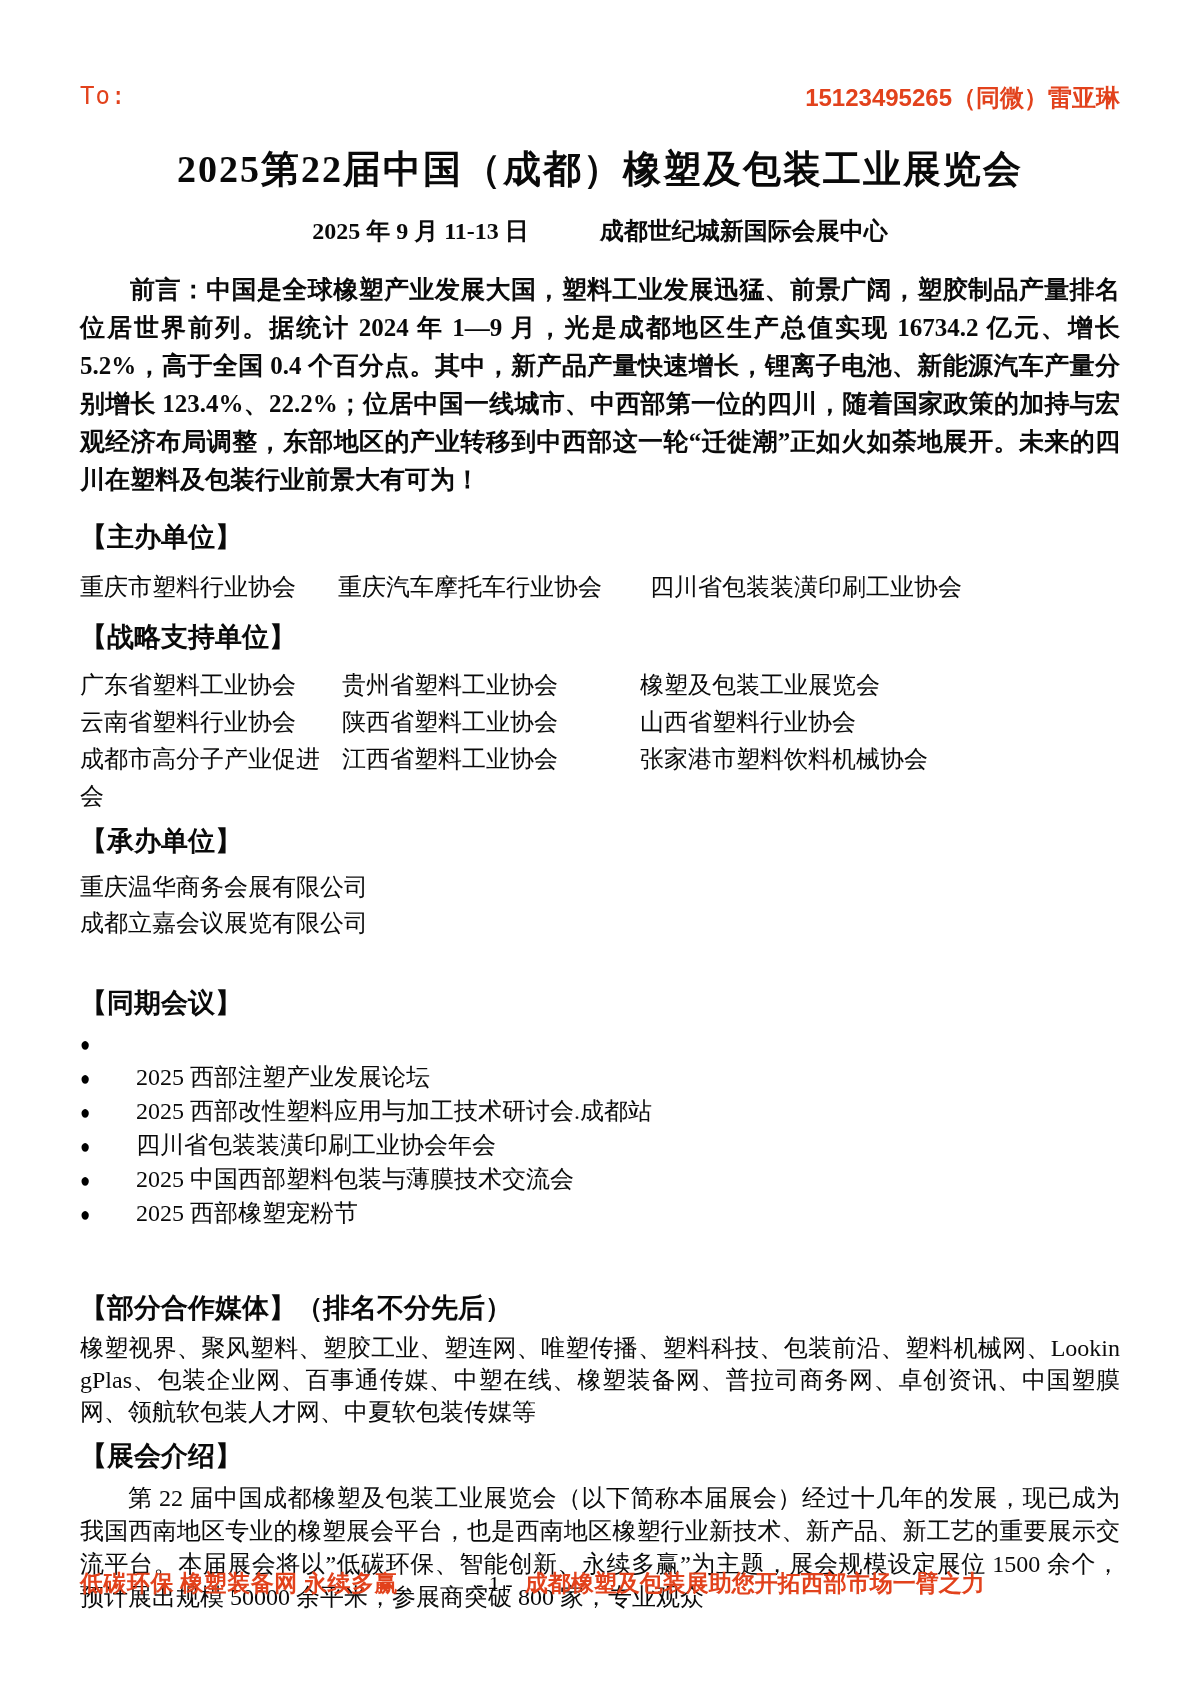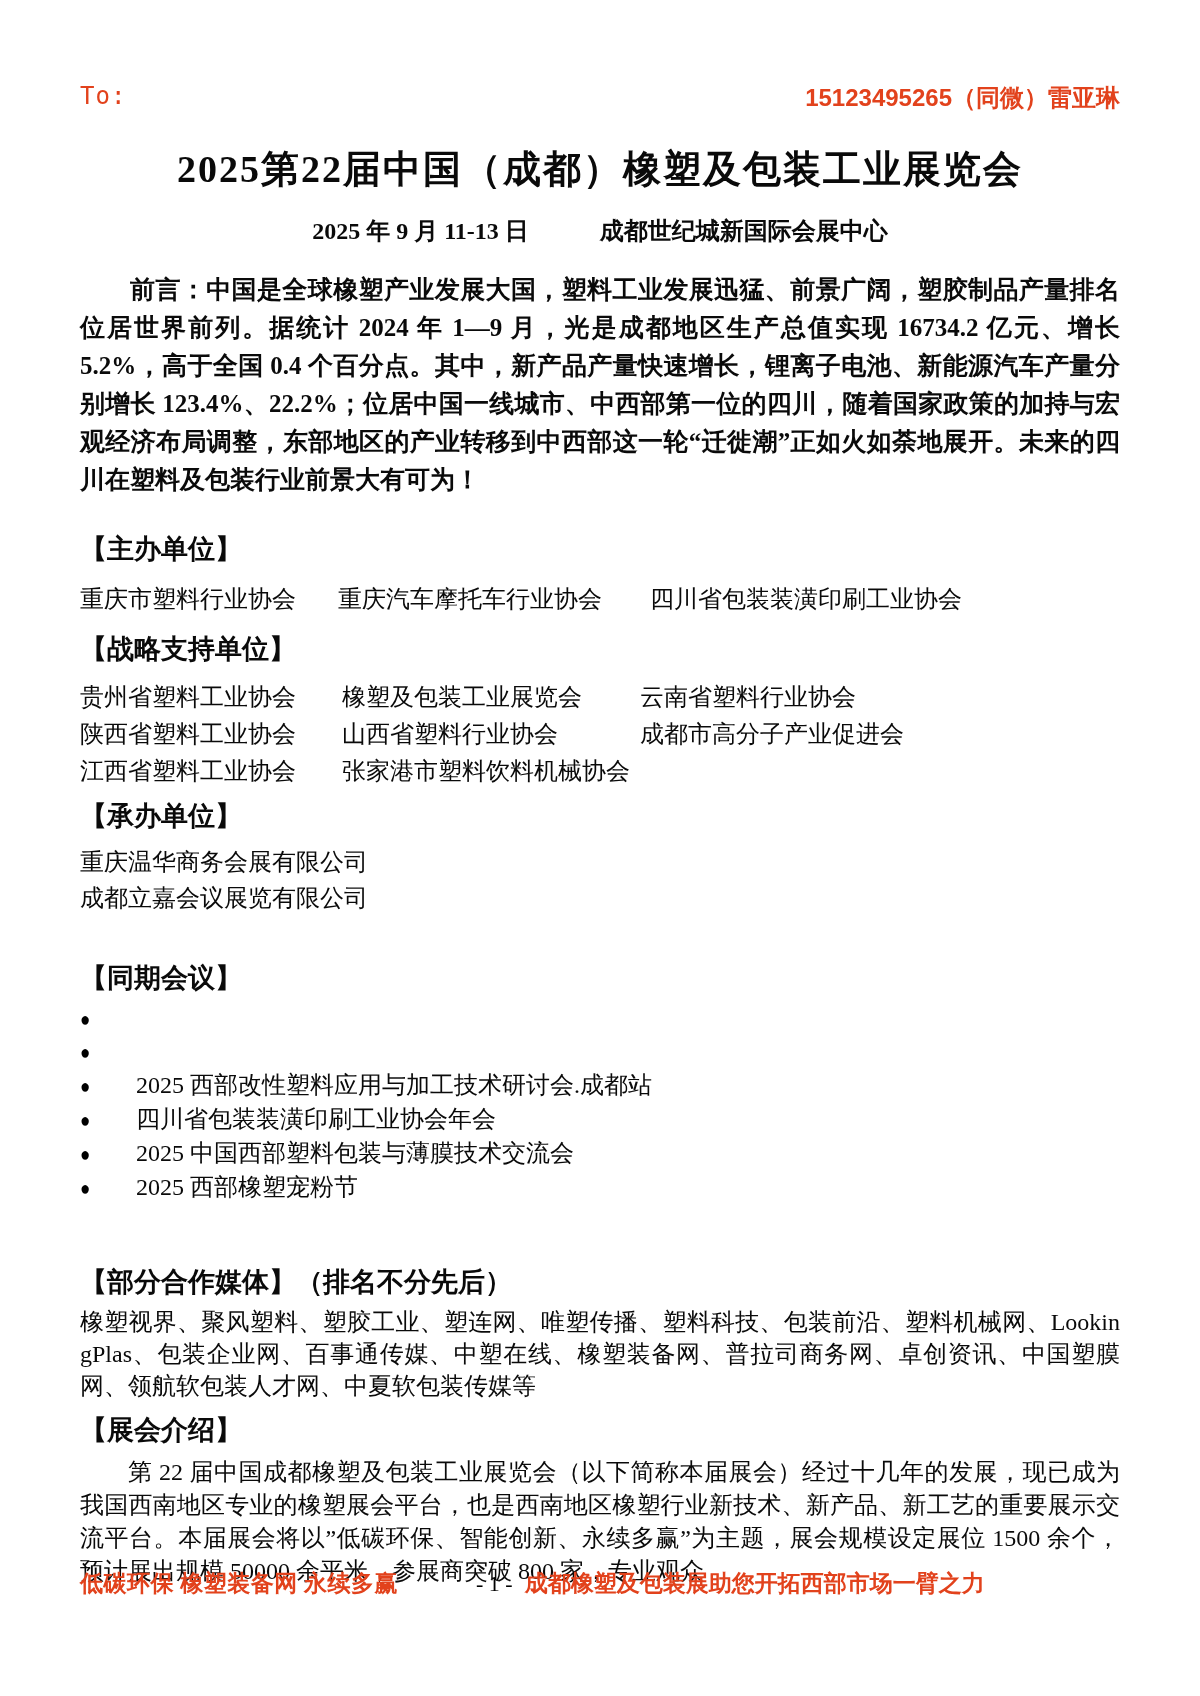--- a/index.html
+++ b/index.html
@@ -155,32 +155,33 @@
 
   <h1 class="page-title">2025第22届中国（成都）橡塑及包装工业展览会</h1>
 
   <div class="event-line">
     <span>2025 年 9 月 11-13 日</span>
     <span>成都世纪城新国际会展中心</span>
   </div>
 
   <p class="preface">前言：中国是全球橡塑产业发展大国，塑料工业发展迅猛、前景广阔，塑胶制品产量排名位居世界前列。据统计 2024 年 1—9 月，光是成都地区生产总值实现 16734.2 亿元、增长 5.2%，高于全国 0.4 个百分点。其中，新产品产量快速增长，锂离子电池、新能源汽车产量分别增长 123.4%、22.2%；位居中国一线城市、中西部第一位的四川，随着国家政策的加持与宏观经济布局调整，东部地区的产业转移到中西部这一轮“迁徙潮”正如火如荼地展开。未来的四川在塑料及包装行业前景大有可为！</p>
 
-  <div class="section" style="margin-top:32px;">
+  <div class="section" style="margin-top:20px;">
     <div class="sec-heading">【主办单位】</div>
     <div class="org-grid">
       <span>重庆市塑料行业协会</span>
       <span>重庆汽车摩托车行业协会</span>
       <span>四川省包装装潢印刷工业协会</span>
     </div>
   </div>
 
   <div class="section" style="margin-top:16px;">
     <div class="sec-heading">【战略支持单位】</div>
     <div class="strategic-grid">
+      <span>广东省塑料工业协会</span>
       <span>贵州省塑料工业协会</span>
       <span>橡塑及包装工业展览会</span>
       <span>云南省塑料行业协会</span>
       <span>陕西省塑料工业协会</span>
       <span>山西省塑料行业协会</span>
       <span>成都市高分子产业促进会</span>
       <span>江西省塑料工业协会</span>
       <span>张家港市塑料饮料机械协会</span>
     </div>
   </div>
@@ -194,20 +195,21 @@
   </div>
 
   <div class="section meetings">
     <div class="sec-heading">【同期会议】</div>
     <ul class="meeting-list">
       <li>
         <span class="bullet">●</span>
       </li>
       <li>
         <span class="bullet">●</span>
+        <span>2025 西部注塑产业发展论坛</span>
       </li>
       <li>
         <span class="bullet">●</span>
         <span>2025 西部改性塑料应用与加工技术研讨会.成都站</span>
       </li>
       <li>
         <span class="bullet">●</span>
         <span>四川省包装装潢印刷工业协会年会</span>
       </li>
       <li>

